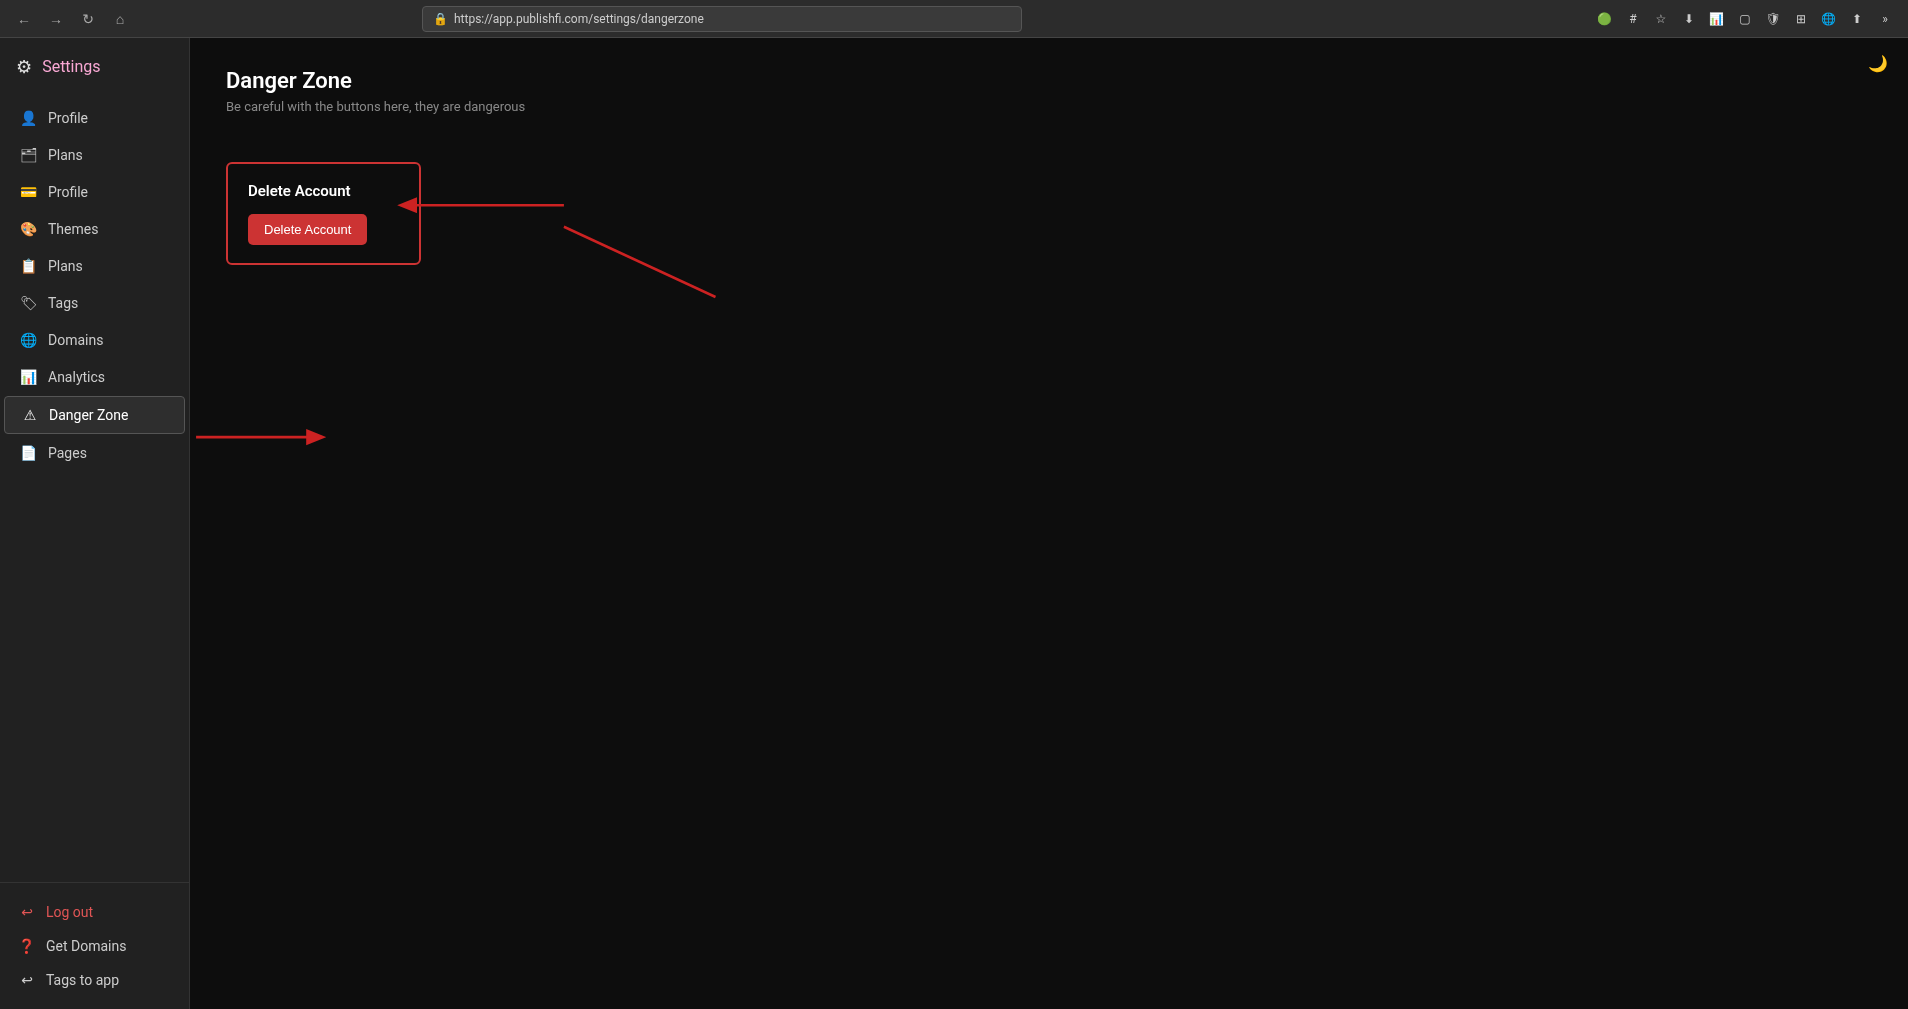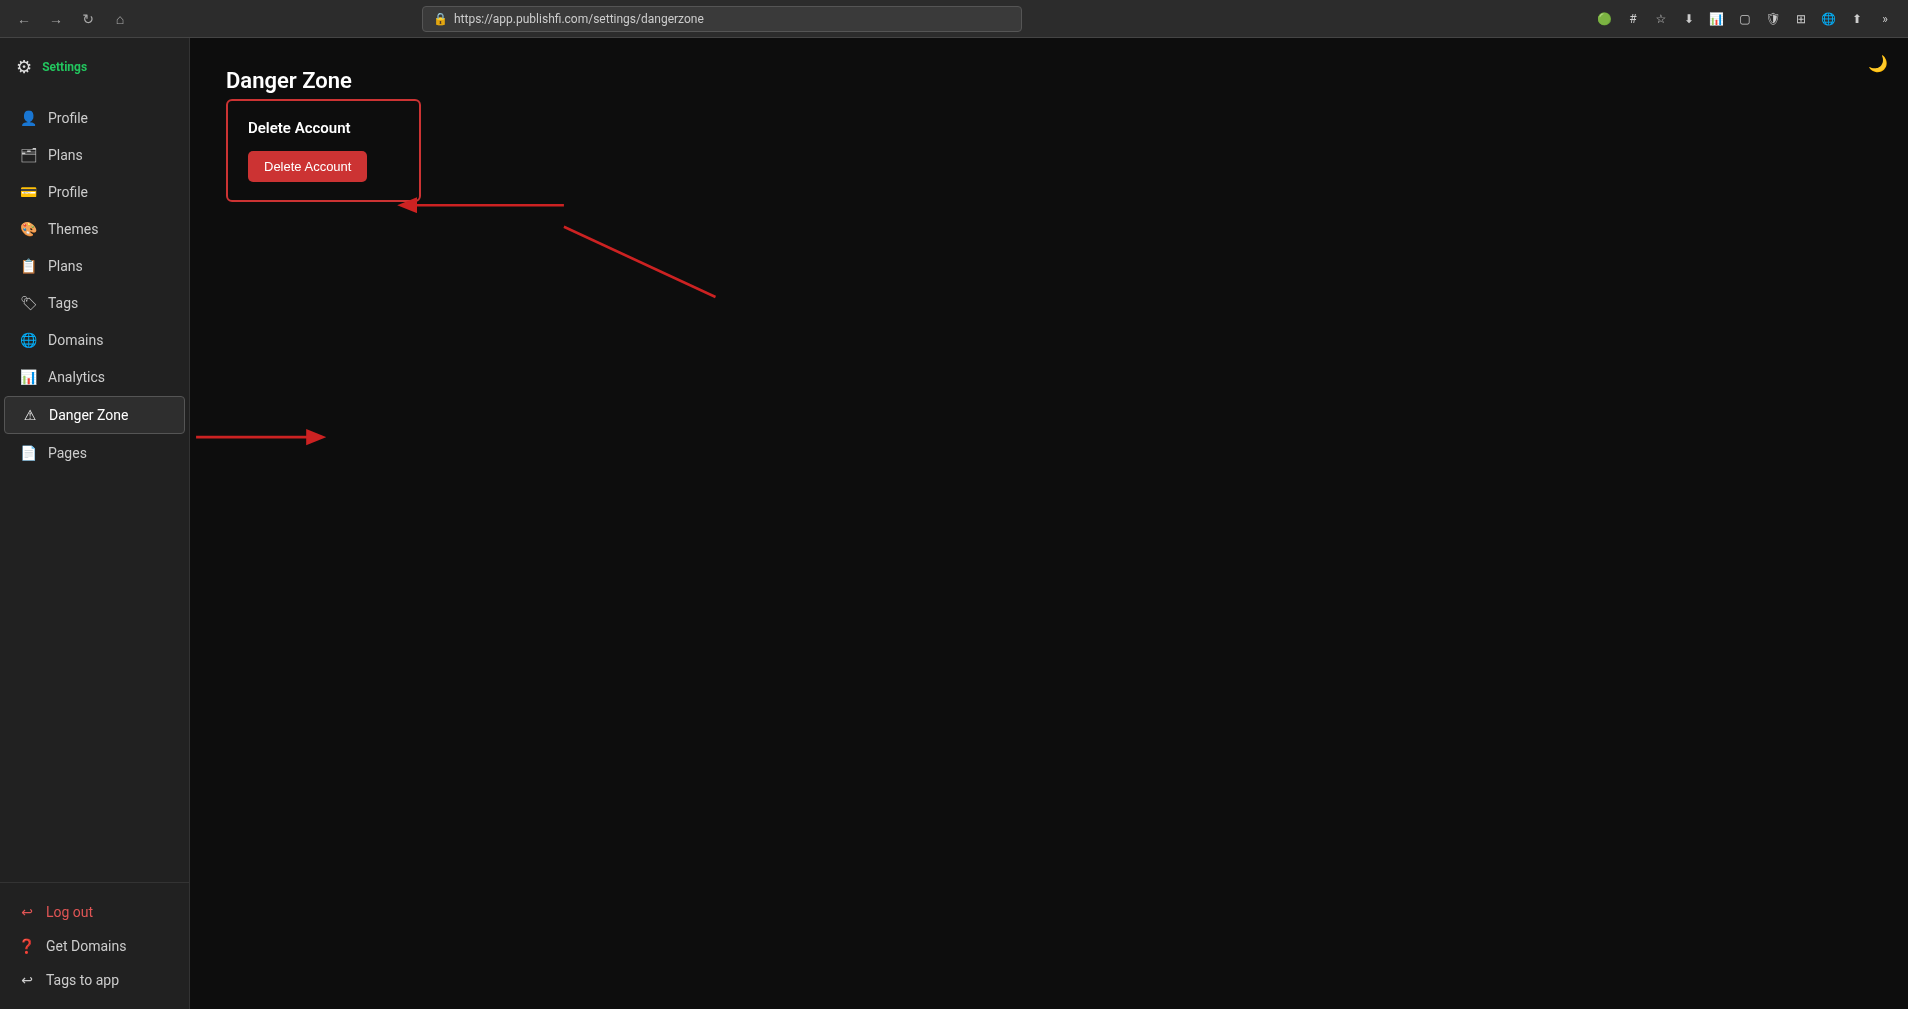--- a/index.html
+++ b/index.html
@@ -92,23 +92,23 @@
       padding: 18px 16px;
       display: flex;
       align-items: center;
       gap: 10px;
     }
     .settings-icon {
       font-size: 18px;
       color: #ddd;
     }
     .sidebar-title {
-      font-size: 12px;
-      font-weight: 700;
-      color: #22c55e;
+      font-size: 16px;
+      font-weight: 400;
+      color: #f9a8d4;
     }
     .sidebar-nav {
       flex: 1;
       padding: 4px 0;
     }
     .sidebar-item {
       display: flex;
       align-items: center;
       gap: 10px;
       padding: 10px 16px;
@@ -167,20 +167,21 @@
     }
 
     
     .danger-card {
       border: 2px solid #cc3333;
       border-radius: 6px;
       padding: 18px 20px;
       width: 195px;
       background: #0d0d0d;
       display: inline-block;
+      margin-top: 18px;
     }
     .danger-card-title {
       font-size: 15px;
       font-weight: 600;
       color: #fff;
       margin-bottom: 14px;
     }
     .delete-btn {
       background: #cc3333;
       color: #fff;
@@ -310,20 +311,21 @@
         <span class="sidebar-item-icon">↩</span>
         <span>Tags to app</span>
       </div>
     </div>
   </aside>
 
   <main class="main-content">
     <button class="topright-btn">🌙</button>
 
     <h1 class="page-title">Danger Zone</h1>
+    <p class="page-subtitle">Be careful with the buttons here, they are dangerous</p>
 
     <div class="danger-card">
       <div class="danger-card-title">Delete Account</div>
       <button class="delete-btn">Delete Account</button>
     </div>
 
     
     <svg class="annotation-layer" viewBox="0 0 1700 900" preserveAspectRatio="none" xmlns="http://www.w3.org/2000/svg">
 
       <defs>

